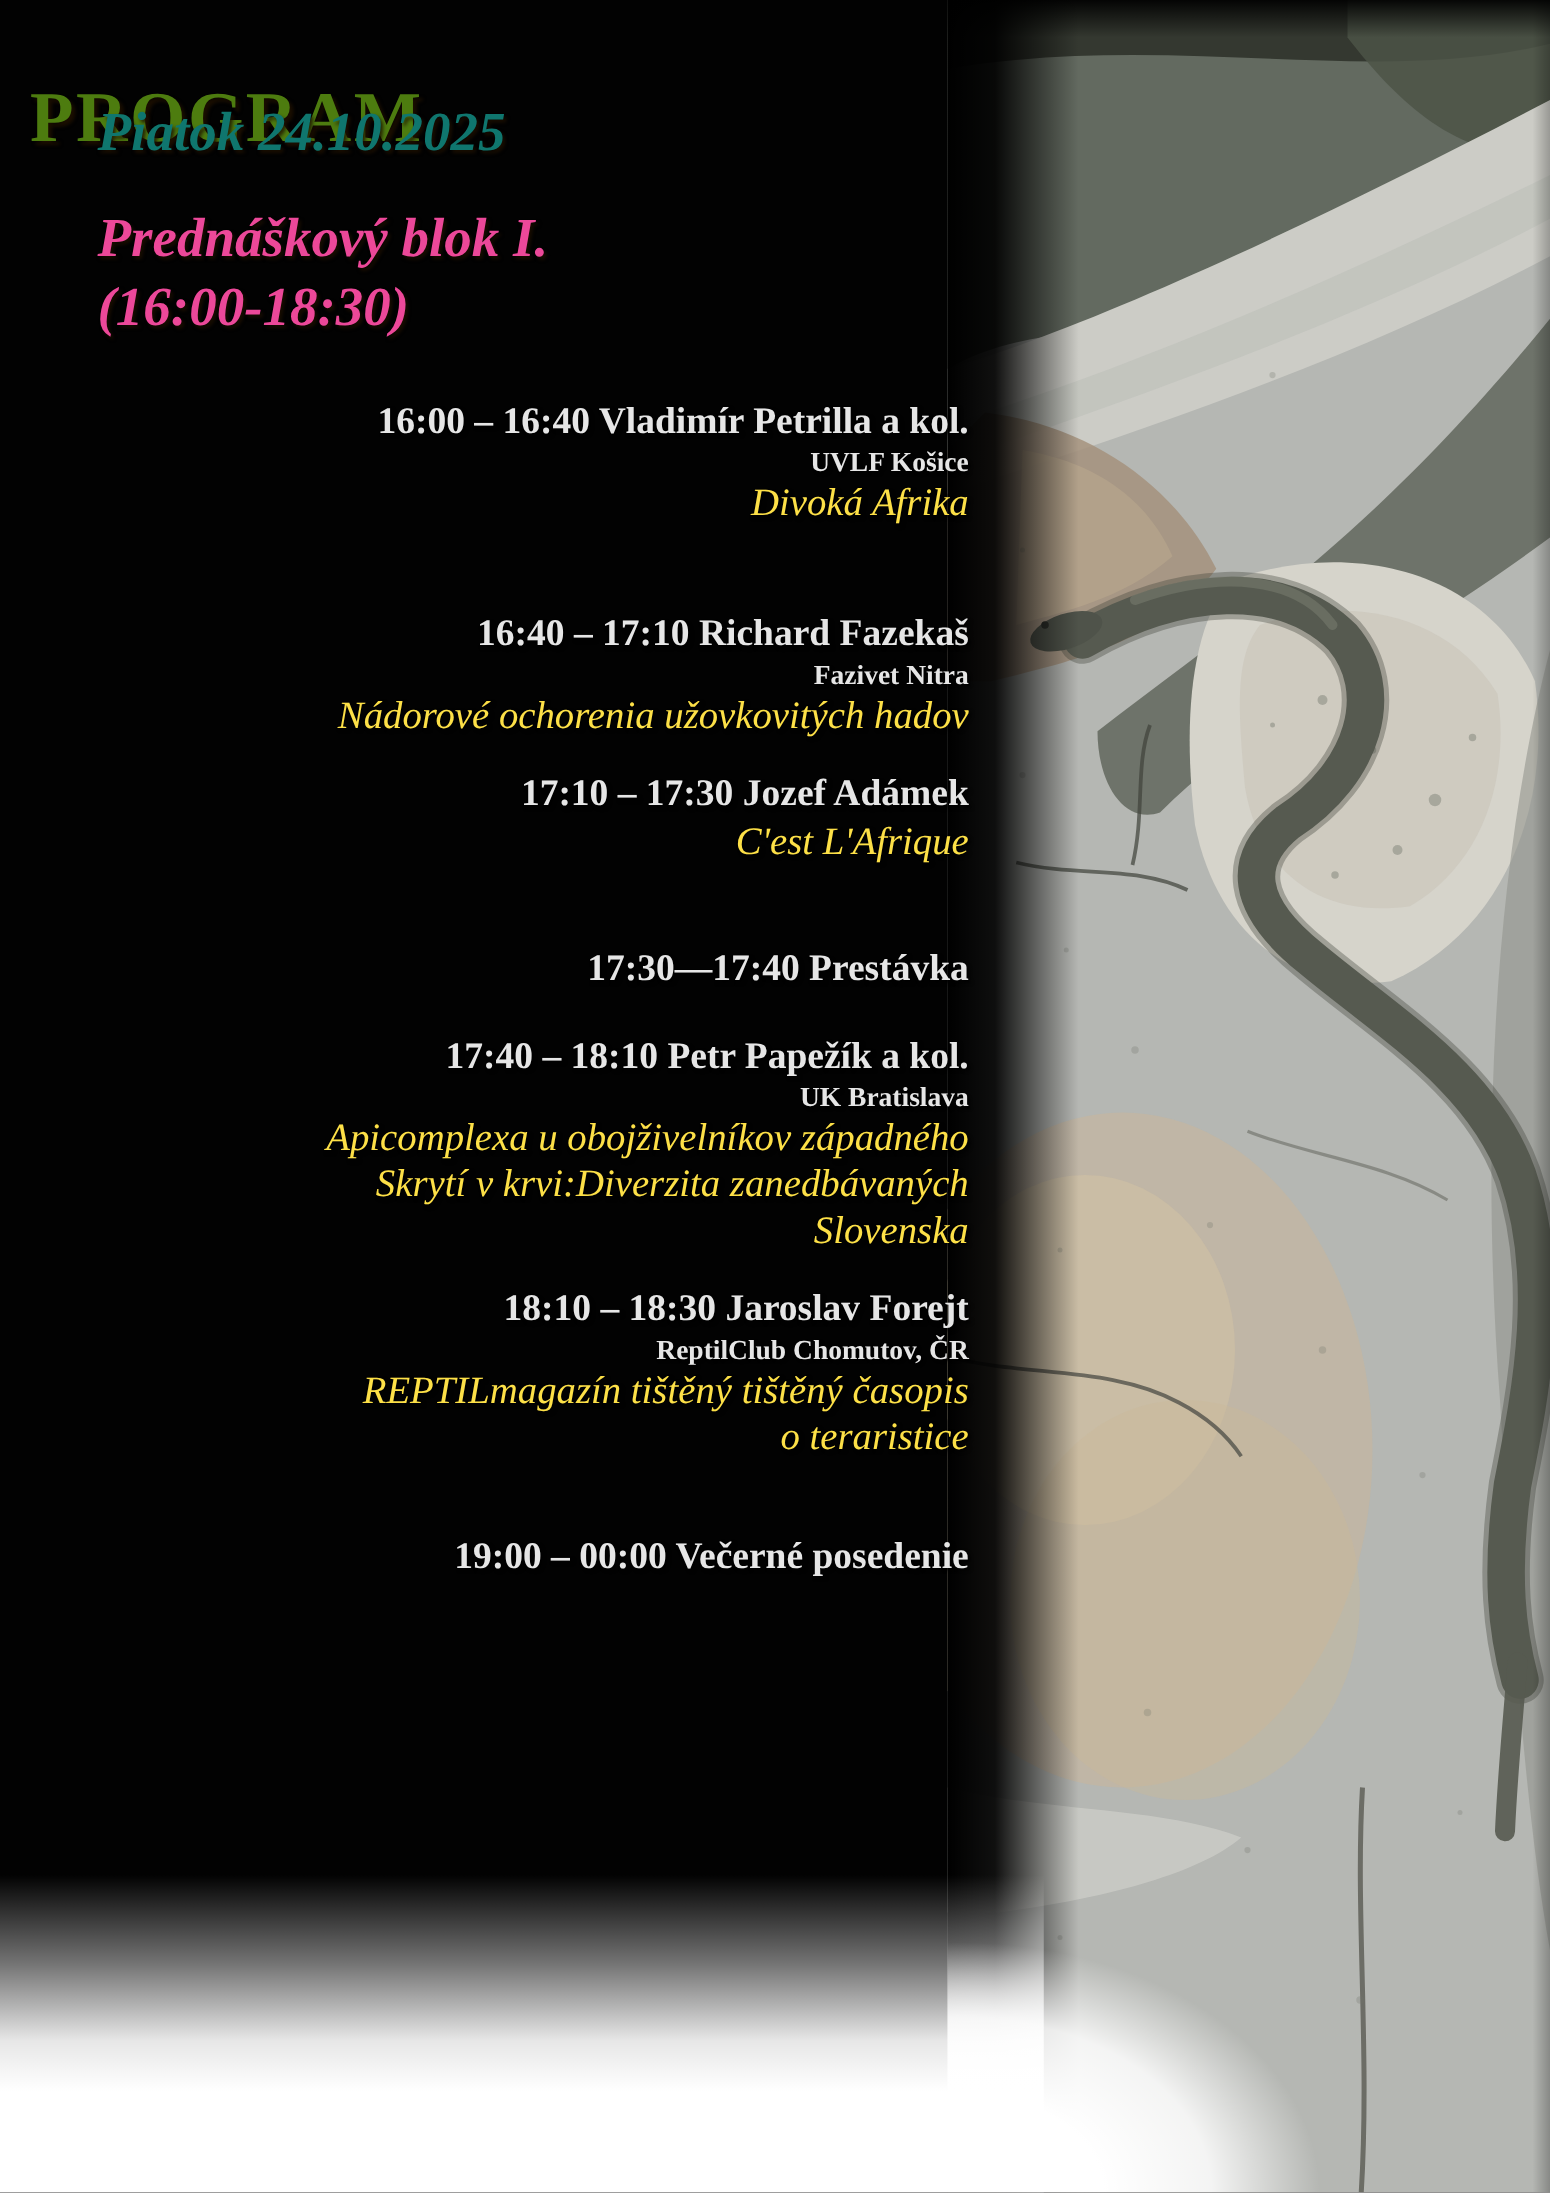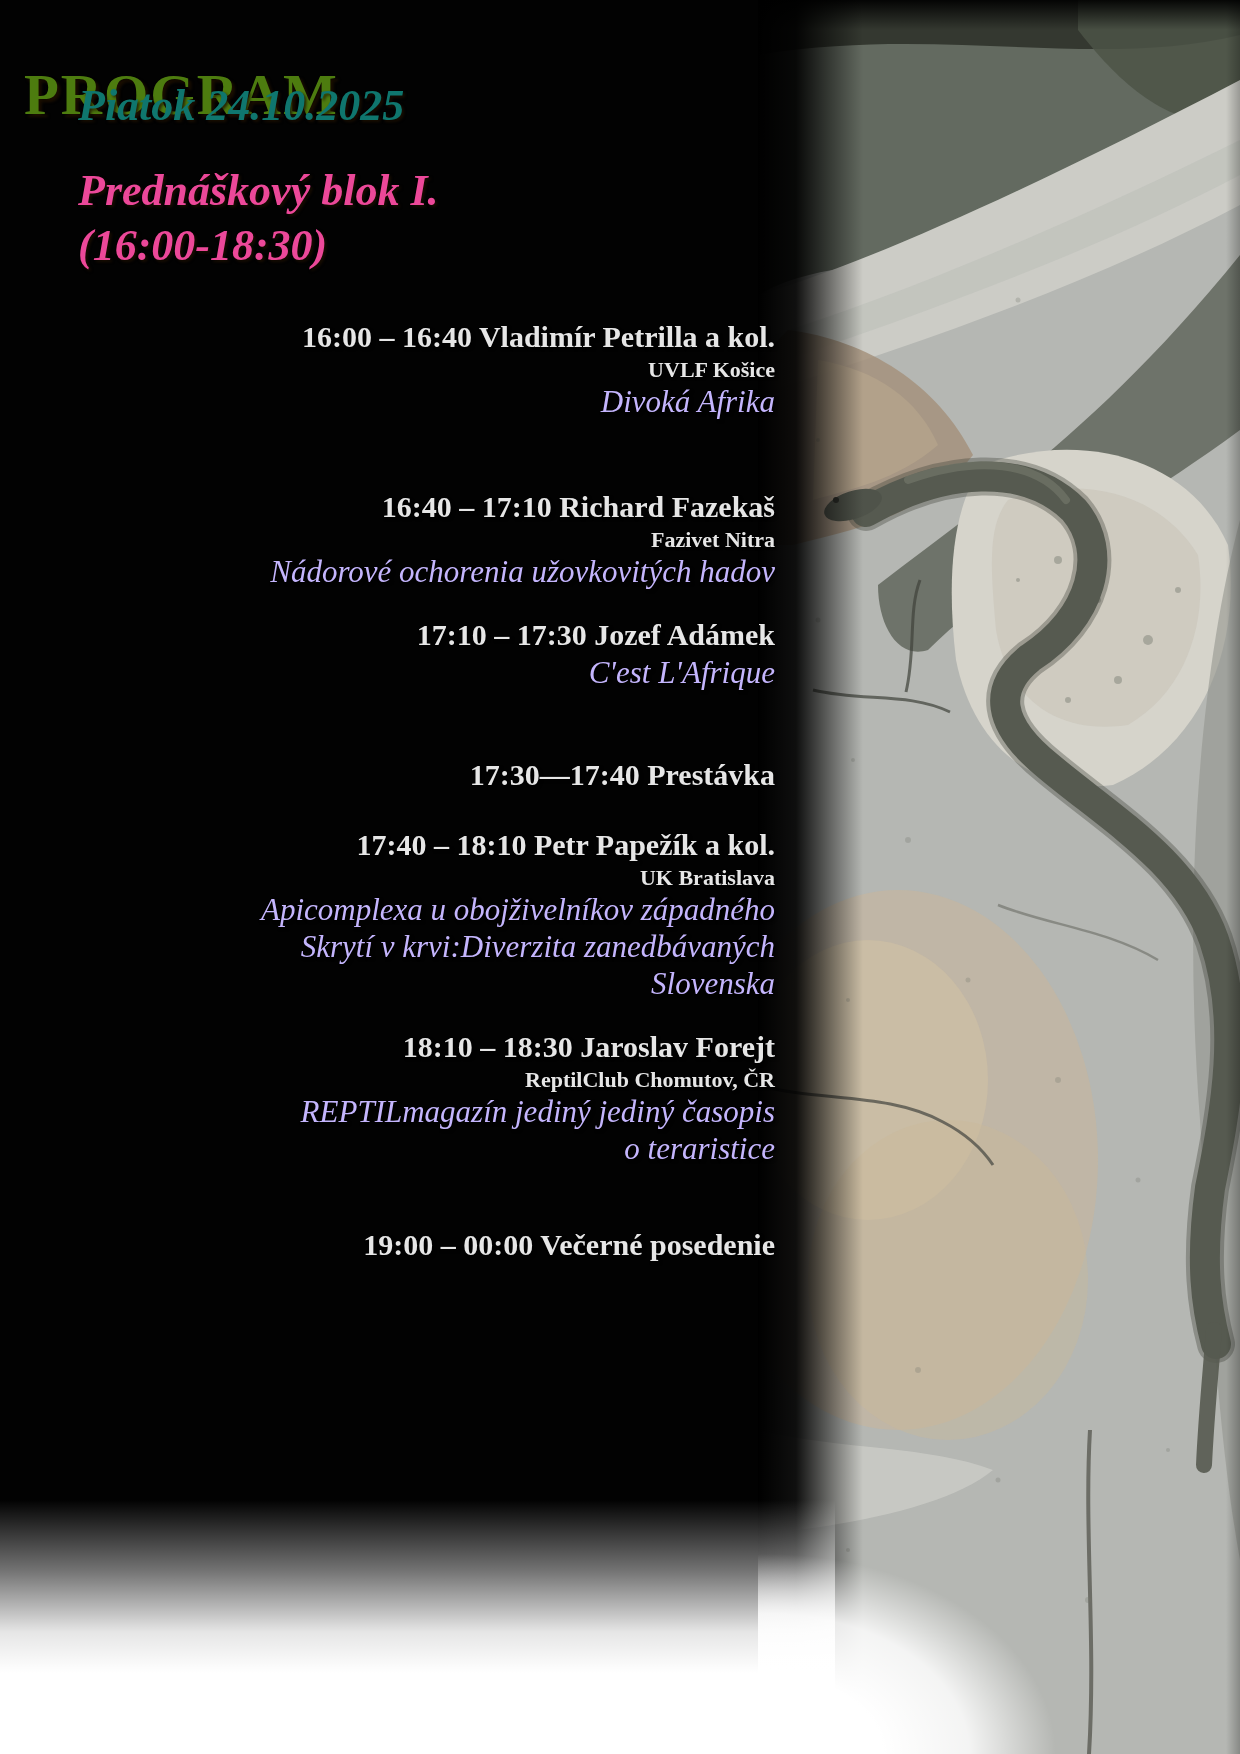--- a/index.html
+++ b/index.html
@@ -47,21 +47,21 @@
     font-size:44px; font-weight:700; font-style:italic; line-height:55px;
     color:#ec4899; text-shadow:2px 2px 3px rgba(30,16,0,0.8);
   }
   
   .entry { position:absolute; left:75px; width:700px; color:#e6e6e6;text-align:right; }
   .ehead { font-size:30px; font-weight:700; line-height:38px;
            text-shadow:2px 2px 3px rgba(0,0,0,0.9); white-space:nowrap; }
   .org   { font-size:22px; font-weight:700; line-height:27px; margin-left:70px;
            text-shadow:2px 2px 2px rgba(0,0,0,0.9); }
   .etitle{ font-size:31px; font-style:italic; line-height:37px; margin-left:62px;
-           color:#c4b5fd; text-shadow:2px 2px 3px rgba(0,0,0,0.9); }
+           color:#fde047; text-shadow:2px 2px 3px rgba(0,0,0,0.9); }
   .e1{top:318px}.e2{top:488px}.e3{top:616px}.e4{top:756px}
   .e5{top:826px}.e6{top:1028px}.e7{top:1226px}
 </style>
 </head>
 <body>
 
 <div class="poster">
 
   <div class="photo" role="img" aria-label="Dark snake resting on light grey rocks">
     <svg viewBox="0 0 482 1754" preserveAspectRatio="none">
@@ -169,21 +169,21 @@
       <div class="ehead"><span>17:40 – 18:10</span> <span>Petr Papežík a kol.</span></div>
       <div class="org">UK Bratislava</div>
       <div class="etitle">Apicomplexa  u obojživelníkov západného</div>
       <div class="etitle">Skrytí v krvi:Diverzita zanedbávaných</div>
       <div class="etitle">Slovenska</div>
     </div>
 
     <div class="entry e6">
       <div class="ehead"><span>18:10 – 18:30</span> <span>Jaroslav Forejt</span></div>
       <div class="org">ReptilClub Chomutov, ČR</div>
-      <div class="etitle">REPTILmagazín jediný jediný časopis</div>
+      <div class="etitle">REPTILmagazín tištěný tištěný časopis</div>
       <div class="etitle">o teraristice</div>
     </div>
 
     <div class="entry e7">
       <div class="ehead"><span>19:00 – 00:00</span> <span>Večerné posedenie</span></div>
     </div>
   </div>
 
 </div>
 

